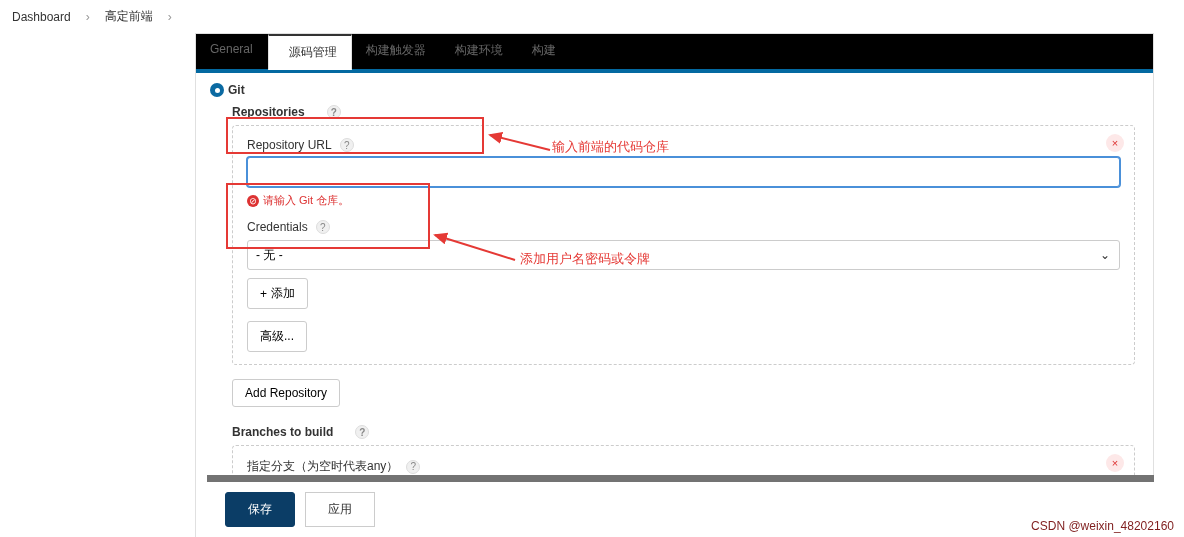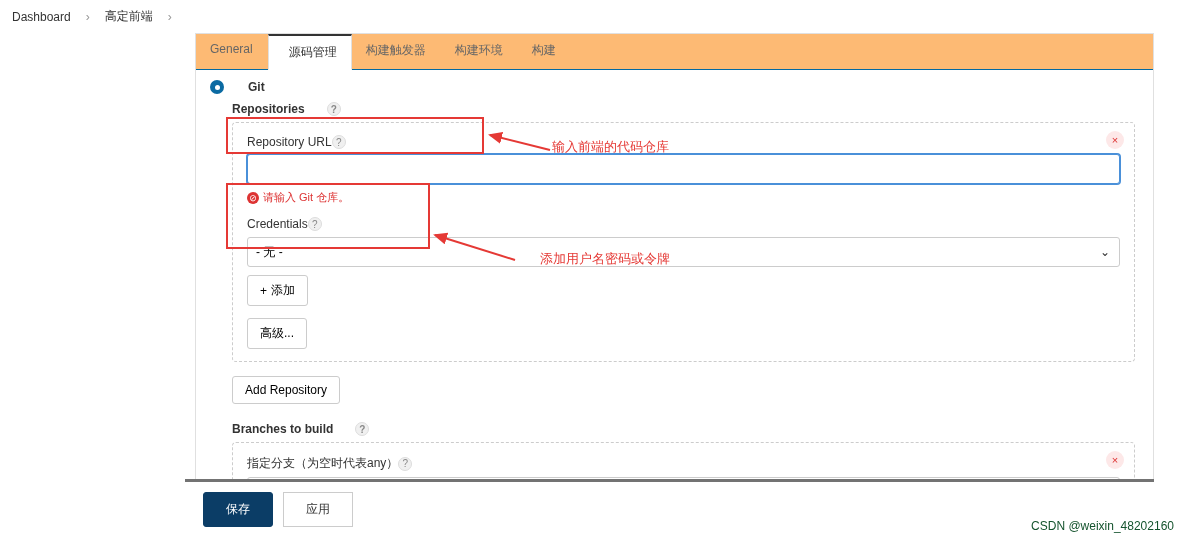--- a/index.html
+++ b/index.html
@@ -4,65 +4,65 @@
   <style>
     * { box-sizing: border-box; margin: 0; padding: 0; font-family: Arial, "Microsoft YaHei", sans-serif; }
     body { background: #fff; font-size: 12px; color: #333; position: relative; width: 1184px; height: 537px; overflow: hidden; }
     
     .breadcrumb { padding: 8px 12px; font-size: 12px; display: flex; align-items: center; gap: 15px; }
     .breadcrumb span { color: #333; }
     .breadcrumb .sep { color: #999; }
     
     .main-wrap { margin-left: 195px; margin-right: 30px; background: #fff; border: 1px solid #e0e0e0; position: relative; }
     
-    .tabs { display: flex; border-bottom: 1px solid #0369a1; background: #fdba74; }
+    .tabs { display: flex; border-bottom: 4px solid #0369a1; background: #000000; }
     .tab { padding: 8px 14px; font-size: 12px; color: #666; cursor: pointer; border-right: 1px solid transparent; }
     .tab.active { background: #fff; color: #333; border: 1px solid #e0e0e0; border-bottom: 1px solid #fff; margin-bottom: -1px; border-top: 2px solid #333; padding-left: 20px; }
     
     .content { padding: 10px 18px 10px 14px; }
     
-    .git-row { display: flex; align-items: center; gap: 24px; margin-bottom: 6px; }
+    .git-row { display: flex; align-items: center; gap: 4px; margin-bottom: 6px; }
     .radio-icon { width: 14px; height: 14px; border-radius: 50%; background: #0b6aa2; display: inline-flex; align-items: center; justify-content: center; }
     .radio-icon::after { content: ''; width: 5px; height: 5px; background: #fff; border-radius: 50%; }
     
     .section-label { font-size: 12px; font-weight: bold; margin: 8px 0 6px 22px; display: flex; align-items: center; gap: 22px; }
     .help-icon { display: inline-flex; width: 14px; height: 14px; border-radius: 50%; background: #f0f0f0; color: #888; font-size: 10px; align-items: center; justify-content: center; border: 1px solid #ddd; cursor: pointer; }
     
     .dashed-box { border: 1px dashed #ccc; border-radius: 4px; padding: 12px 14px; margin-left: 22px; margin-bottom: 10px; position: relative; }
     
     .close-btn { position: absolute; top: 8px; right: 10px; width: 18px; height: 18px; border-radius: 50%; background: #fde8e8; color: #d33; display: flex; align-items: center; justify-content: center; font-size: 11px; cursor: pointer; }
     
-    .field-label { font-size: 12px; margin-bottom: 5px; display: flex; align-items: center; gap: 0; }
+    .field-label { font-size: 12px; margin-bottom: 5px; display: flex; align-items: center; gap: 8px; }
     
     .text-input { width: 100%; height: 30px; border: 1px solid #4a90d9; border-radius: 3px; padding: 4px 8px; font-size: 12px; outline: none; box-shadow: 0 0 0 1px #4a90d9; }
     .text-input.plain { border: 1px solid #ccc; box-shadow: none; }
     
     .error-text { color: #d33; font-size: 11px; margin-top: 6px; display: flex; align-items: center; gap: 4px; }
     .error-icon { width: 12px; height: 12px; border-radius: 50%; background: #d33; color: #fff; display: inline-flex; align-items: center; justify-content: center; font-size: 9px; }
     
     .select-wrap { position: relative; margin-top: 6px; }
     .select-input { width: 100%; height: 30px; border: 1px solid #ccc; border-radius: 3px; padding: 4px 8px; font-size: 12px; background: #fff; appearance: none; cursor: pointer; }
     .select-chevron { position: absolute; right: 10px; top: 50%; transform: translateY(-50%); pointer-events: none; color: #333; }
     
     .btn { display: inline-flex; align-items: center; gap: 4px; padding: 6px 12px; border: 1px solid #ccc; border-radius: 3px; background: #fff; font-size: 12px; cursor: pointer; margin-top: 8px; }
     
     .add-repo-btn { margin-left: 22px; margin-top: 4px; margin-bottom: 10px; }
     
-    .bottom-bar { position: absolute; bottom: 0; left: 185px; right: 30px; padding: 10px 18px; background: #fff; display: flex; gap: 10px; border-top: 3px solid #737373; margin-top: 7px; }
+    .bottom-bar { position: absolute; bottom: 0; left: 207px; right: 30px; padding: 10px 18px; background: #fff; display: flex; gap: 10px; border-top: 7px solid #737373; margin-top: 7px; }
     .btn-primary { background: #0b3d66; color: #fff; border: 1px solid #0b3d66; padding: 8px 22px; border-radius: 3px; font-size: 12px; cursor: pointer; }
     .btn-secondary { background: #fff; color: #333; border: 1px solid #ccc; padding: 8px 22px; border-radius: 0; font-size: 12px; cursor: pointer; }
     
     .red-box { position: absolute; border: 2px solid #e53935; pointer-events: none; z-index: 50; }
     .red-box.box1 { left: 226px; top: 117px; width: 258px; height: 37px; }
     .red-box.box2 { left: 226px; top: 183px; width: 204px; height: 66px; }
     
     .arrow { position: absolute; z-index: 50; pointer-events: none; }
     .annotation { position: absolute; color: #e53935; font-size: 13px; z-index: 50; pointer-events: none; }
     
-    .watermark { position: absolute; bottom: 4px; right: 10px; color: #14532d; font-size: 12px; z-index: 100; }
+    .watermark { position: absolute; bottom: 4px; right: 10px; color: #7f1d1d; font-size: 12px; z-index: 100; }
   </style>
 </head>
 <body>
 
 <div class="breadcrumb">
   <span>Dashboard</span>
   <span class="sep">›</span>
   <span>高定前端</span>
   <span class="sep">›</span>
 </div>
@@ -160,15 +160,15 @@
 <div class="annotation" style="left:552px; top:138px;">输入前端的代码仓库</div>
 
 <svg class="arrow" style="left:430px; top:230px; width:90px; height:35px;">
   <defs>
       <marker id="ah2" markerWidth="8" markerHeight="8" refX="6" refY="3" orient="auto">
         <polygon points="0 0, 7 3, 0 6" fill="#e53935"></polygon>
       </marker>
     </defs>
   <line x1="85" y1="30" x2="5" y2="5" stroke="#e53935" stroke-width="2" marker-end="url(#ah2)"></line>
 </svg>
-<div class="annotation" style="left:540px; top:250px;">添加用户名密码或令牌</div>
+<div class="annotation" style="left:520px; top:250px;">添加用户名密码或令牌</div>
 
 <div class="watermark">CSDN @weixin_48202160</div>
 
 </body></html>

